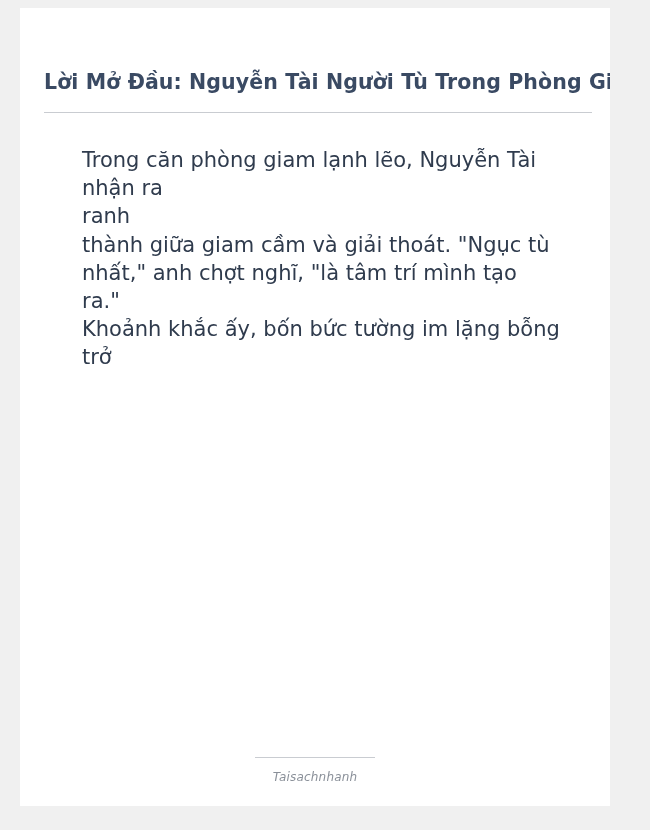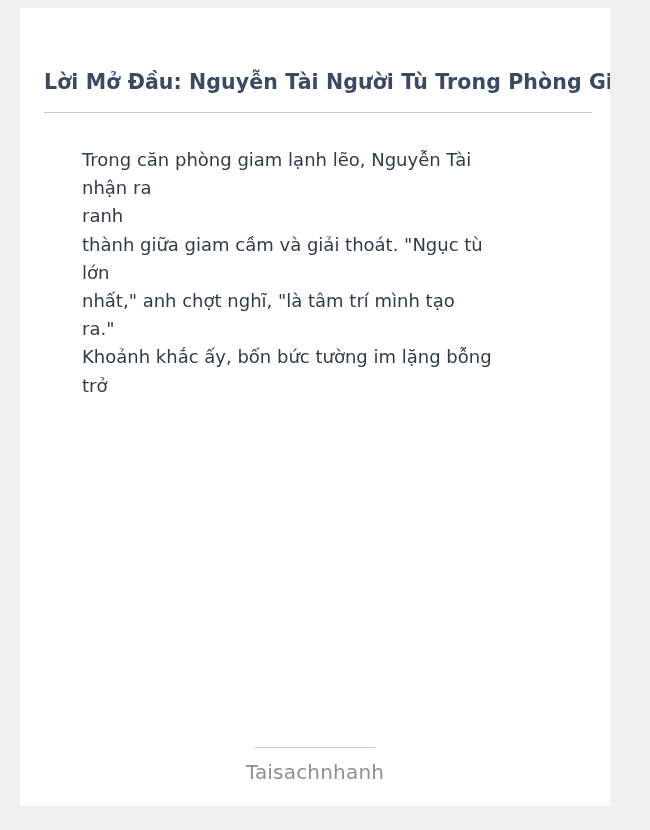--- a/index.html
+++ b/index.html
@@ -46,62 +46,62 @@
     top: 104px;
     width: 548px;
     height: 1px;
     background: #c9ccd1;
   }
   .body-text {
     position: absolute;
     left: 62px;
     top: 138px;
     width: 460px;
-    font-size: 18px;
+    font-size: 21px;
     color: #2f3b4d;
     line-height: 28.2px;
   }
   .body-text .line {
     white-space: pre;
   }
   .footer {
     position: absolute;
     left: 0;
     bottom: 22px;
     width: 100%;
     text-align: center;
   }
   .footer-rule {
     width: 120px;
     height: 1px;
     background: #c9ccd1;
     margin: 0 auto 12px auto;
   }
   .footer-label {
-    font-size: 20px;
+    font-size: 12px;
     color: #8a9099;
     letter-spacing: 0.2px;
+    font-style: italic;
   }
 </style>
 </head>
 <body>
 
 <div class="page">
   <div class="page-inner">
 
     <div class="doc-title">Lời Mở Đầu: Nguyễn Tài Người Tù Trong Phòng Giam Sơn Trang</div>
 
     <div class="title-rule"></div>
 
     <div class="body-text">
       <div class="line">Trong căn phòng giam lạnh lẽo, Nguyễn Tài</div>
       <div class="line">nhận ra</div>
       <div class="line">ranh</div>
       <div class="line">thành giữa giam cầm và giải thoát. "Ngục tù</div>
-      <div class="line">lớn</div>
       <div class="line">nhất," anh chợt nghĩ, "là tâm trí mình tạo</div>
       <div class="line">ra."</div>
       <div class="line">Khoảnh khắc ấy, bốn bức tường im lặng bỗng</div>
       <div class="line">trở</div>
     </div>
 
     <div class="footer">
       <div class="footer-rule"></div>
       <div class="footer-label">Taisachnhanh</div>
     </div>

